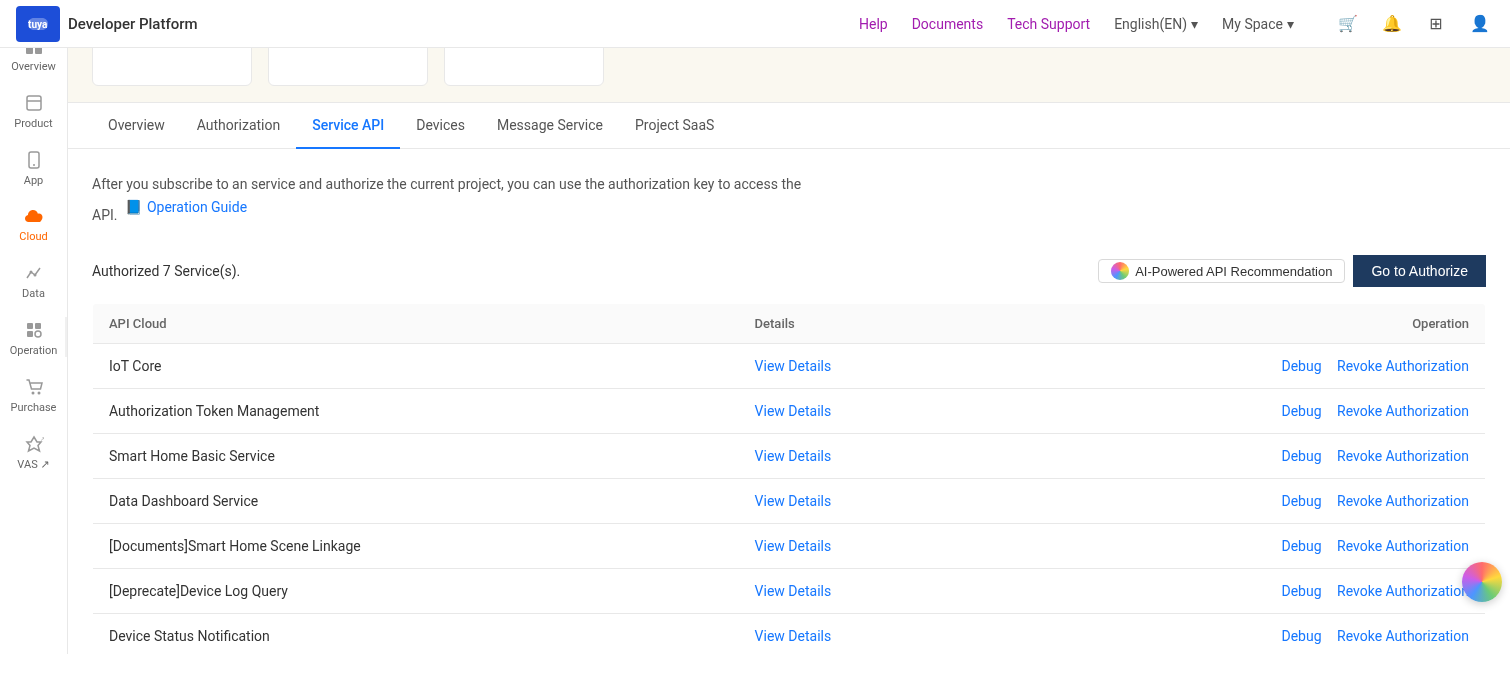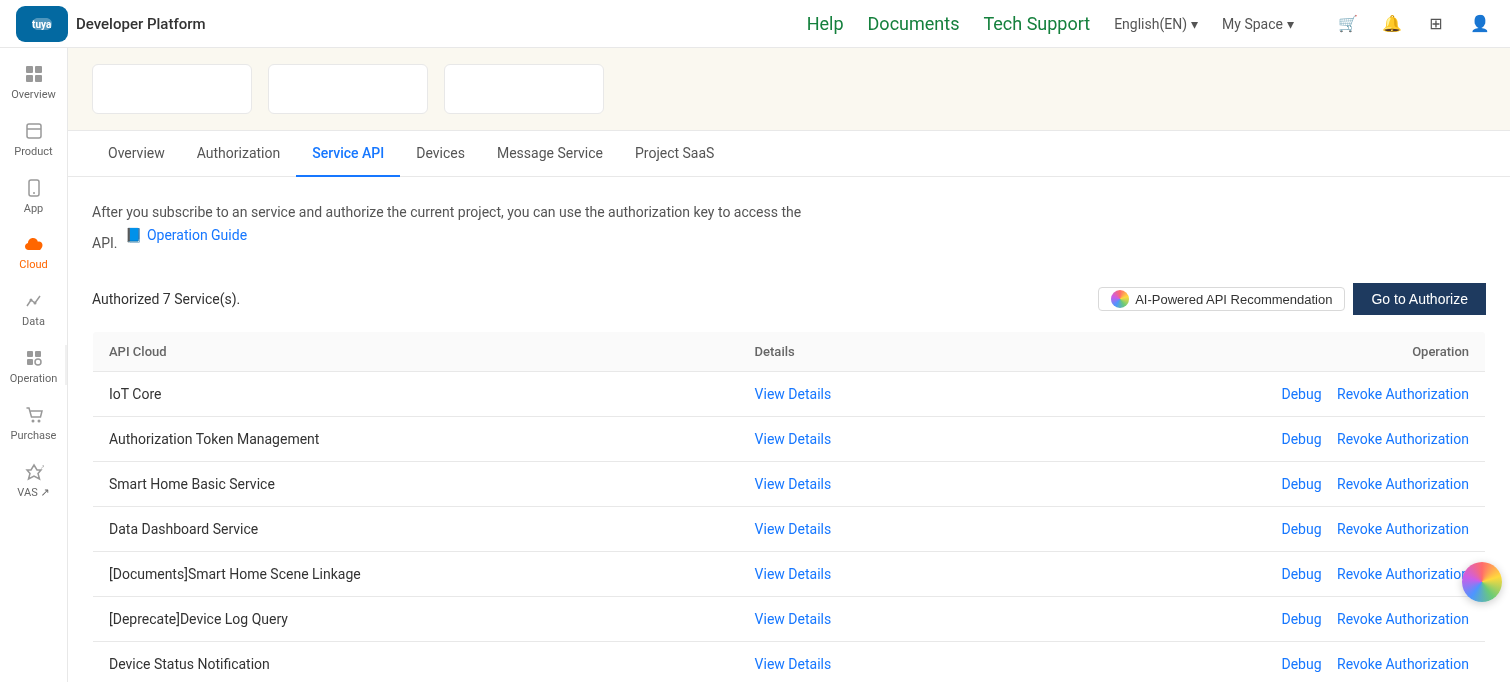--- a/index.html
+++ b/index.html
@@ -17,45 +17,45 @@
       top: 0; left: 0; right: 0;
       z-index: 100;
     }
     .logo-area {
       display: flex;
       align-items: center;
       gap: 8px;
       min-width: 200px;
     }
     .logo-icon {
-      width: 52px;
+      width: 44px;
       height: 36px;
-      background: #0369a1;
-      border-radius: 9px;
+      background: #1d4ed8;
+      border-radius: 4px;
       display: flex;
       align-items: center;
       justify-content: center;
       color: white;
       font-weight: bold;
       font-size: 12px;
     }
     .logo-text {
       font-size: 15px;
       font-weight: 500;
       color: #333;
     }
     .nav-links {
       display: flex;
       align-items: center;
       gap: 24px;
       margin-left: auto;
     }
     .nav-link {
-      font-size: 18px;
-      color: #15803d;
+      font-size: 14px;
+      color: #a21caf;
       cursor: pointer;
       text-decoration: none;
     }
     .nav-dropdown {
       display: flex;
       align-items: center;
       gap: 4px;
       cursor: pointer;
       font-size: 14px;
       color: #555;
@@ -73,21 +73,21 @@
       align-items: center;
       justify-content: center;
       cursor: pointer;
       color: #555;
       font-size: 16px;
     }
 
     
     .layout {
       display: flex;
-      margin-top: 48px;
+      margin-top: 20px;
       height: calc(100vh - 48px);
     }
 
     
     .sidebar {
       width: 68px;
       background: #fff;
       border-right: 1px solid #e8e8e8;
       display: flex;
       flex-direction: column;

